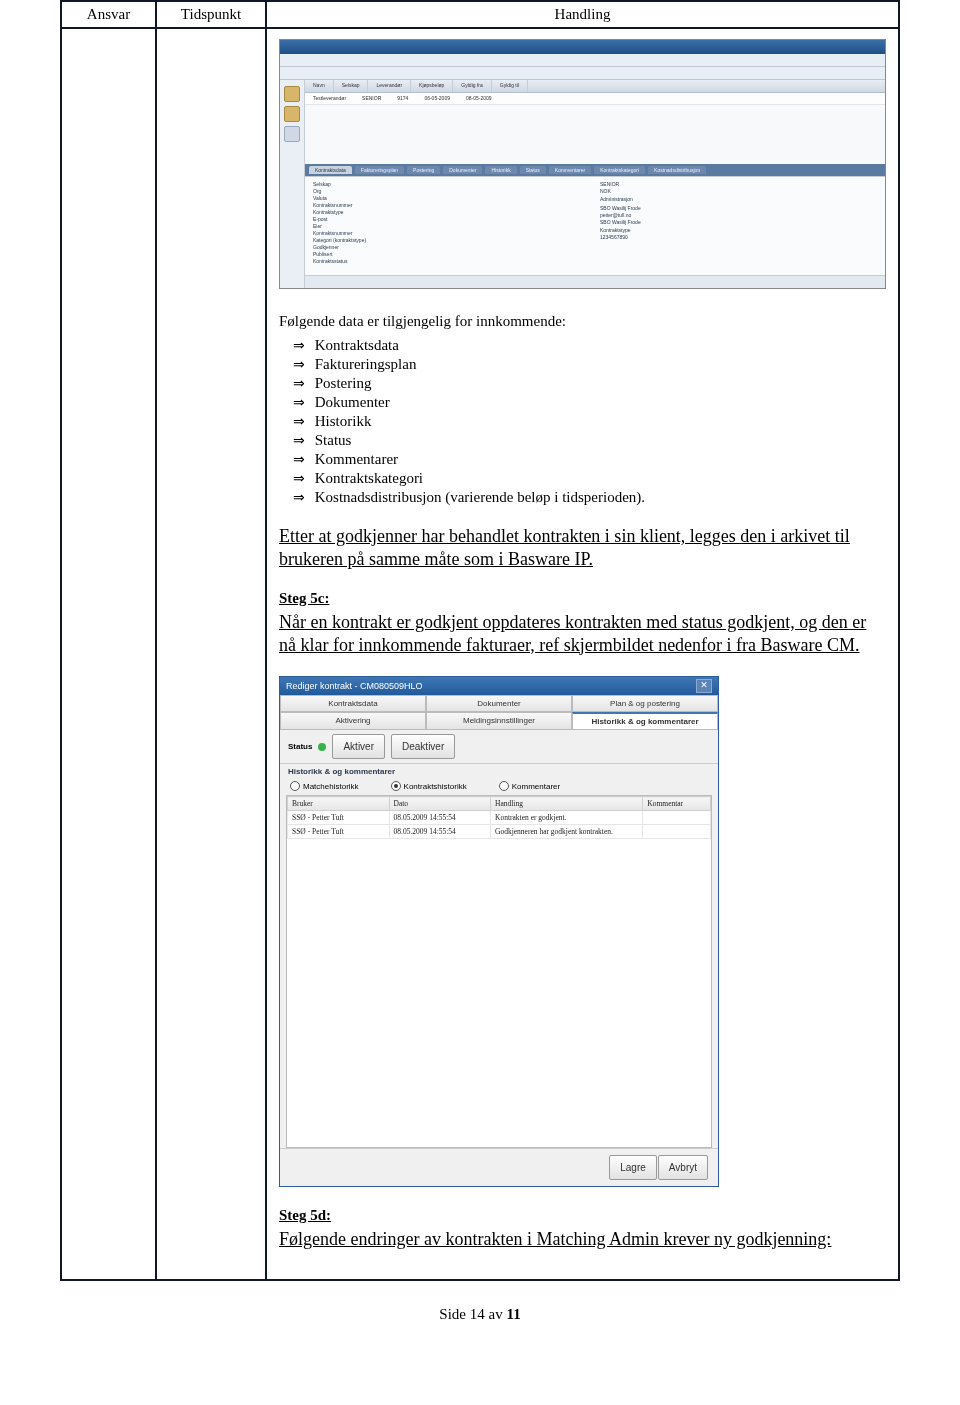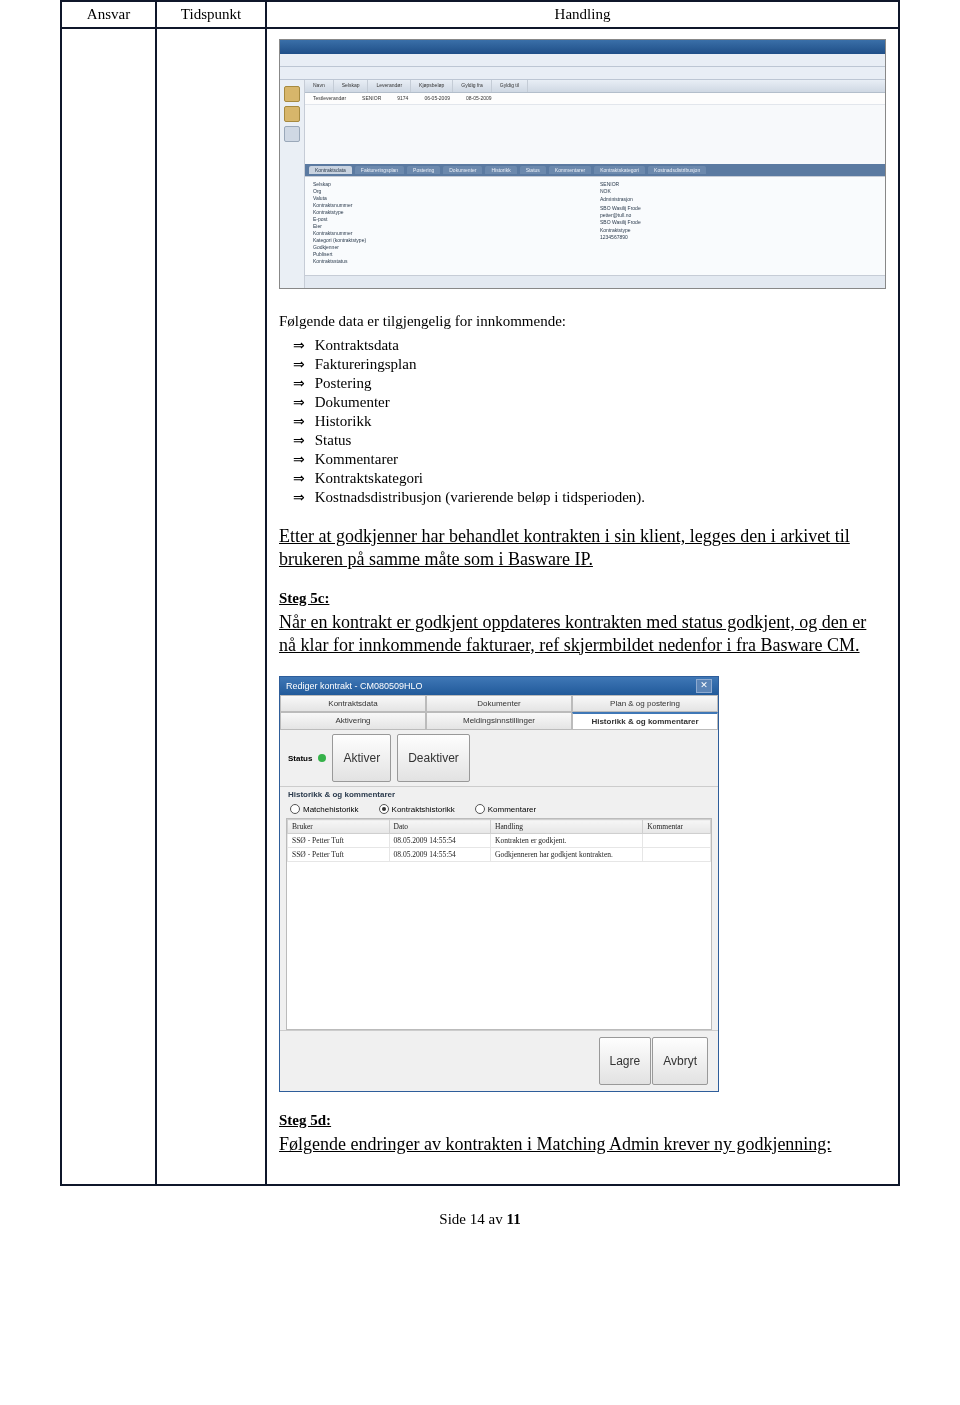--- a/index.html
+++ b/index.html
@@ -189,21 +189,21 @@
     text-decoration: underline;
   }
   .step-head {
     font-size: 15px;
     font-weight: bold;
     text-decoration: underline;
     margin: 10px 0 4px 0;
   }
   .screenshot-2 {
     width: 440px;
-    height: 416px;
+    height: 511px;
     border: 1px solid #2e5d9a;
     box-sizing: border-box;
     font-family: Tahoma, Verdana, sans-serif;
     background: #f0f0f0;
     display: flex;
     flex-direction: column;
     margin-top: 4px;
     margin-bottom: 20px;
   }
   .s2-title {
@@ -254,37 +254,37 @@
     border-bottom: 1px solid #ccc;
   }
   .s2-dot {
     width: 8px;
     height: 8px;
     border-radius: 4px;
     background: #36b24a;
     display: inline-block;
   }
   .s2-btn {
-    font-size: 12px;
-    padding: 16px 10px;
+    font-size: 10px;
+    padding: 6px 10px;
     border: 1px solid #999;
     background: linear-gradient(#fefefe, #e2e2e2);
     border-radius: 2px;
     color: #333;
   }
   .s2-section-h {
     font-size: 8px;
     font-weight: bold;
     padding: 3px 8px;
     color: #2a3a4c;
     background: #f0f0f0;
   }
   .s2-radios {
     display: flex;
-    gap: 20px;
+    gap: 32px;
     padding: 2px 10px 4px 10px;
     font-size: 8px;
     align-items: flex-start;
     background: #f0f0f0;
   }
   .s2-radio {
     display: flex;
     align-items: center;
     gap: 3px;
   }

